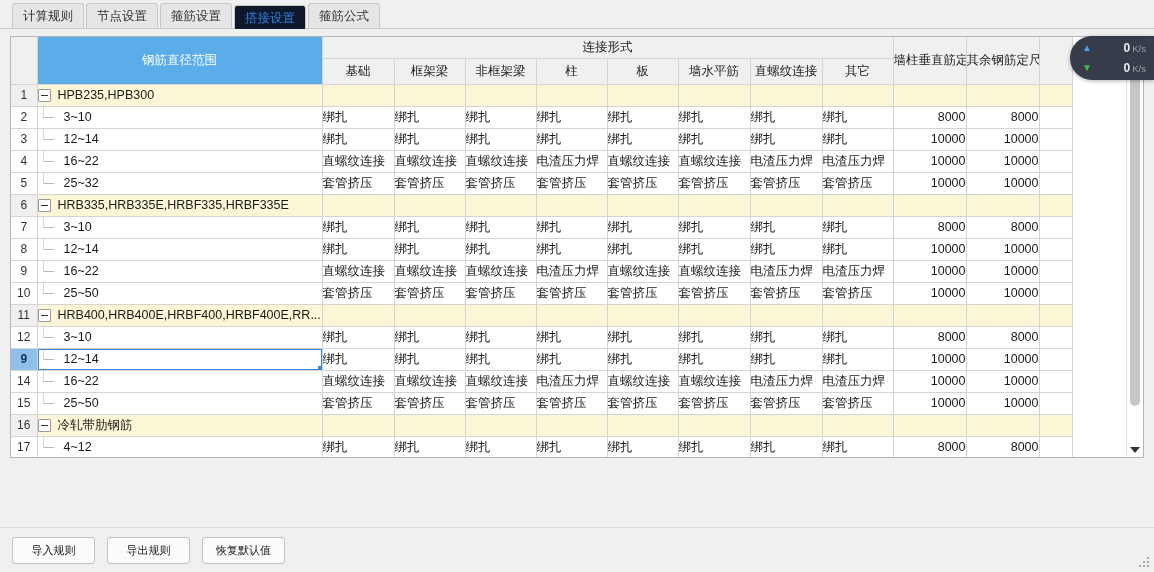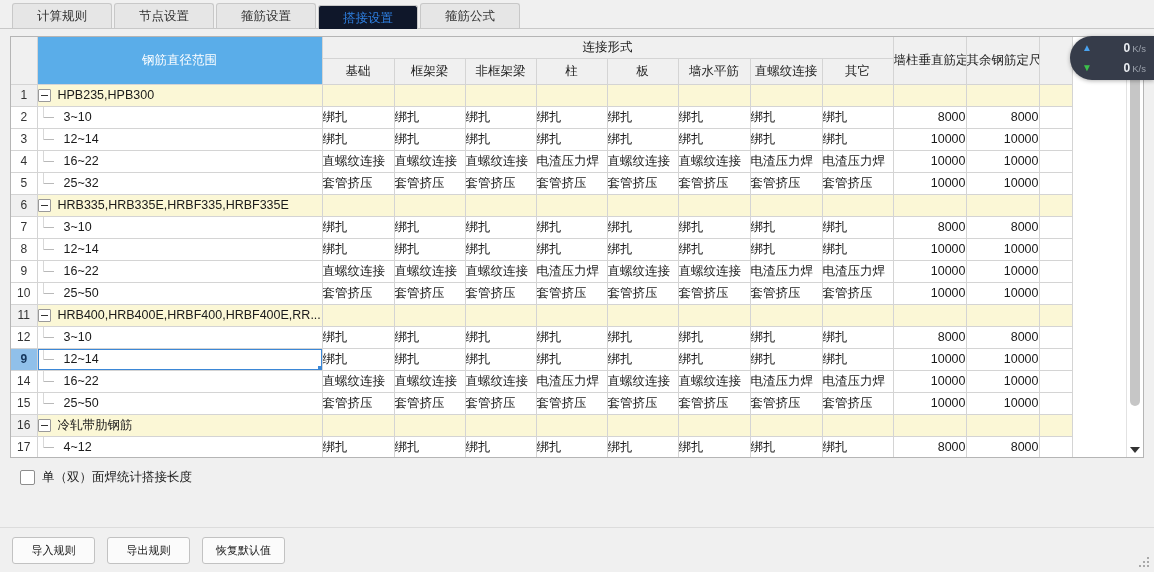--- a/index.html
+++ b/index.html
@@ -46,21 +46,21 @@
     background: #f0f0f0;
     display: flex; align-items: flex-end;
     padding-left: 12px;
     position: relative;
     border-bottom: 1px solid #c8c8c8;
     box-sizing: border-box;
   }
   .tab {
     height: 25px;
     line-height: 25px;
-    padding: 0 24px;
+    padding: 0 10px;
     font-size: 12.5px;
     color: #333333;
     background: #e6e6e6;
     border: 1px solid #c8c8c8;
     border-bottom: none;
     border-radius: 3px 3px 0 0;
     margin-right: 2px;
     box-sizing: border-box;
     white-space: nowrap;
     position: relative;
@@ -755,24 +755,20 @@
         </div>
         <div class="vs-track">
           <div class="vs-thumb"></div>
         </div>
         <div class="vs-arrow bottom">
           <div class="arrow-down"></div>
         </div>
       </div>
     </div>
 
-    <div class="checkrow">
-      <div class="cbox"></div>
-      <div class="checklabel">单（双）面焊统计搭接长度</div>
-    </div>
   </div>
 
   <div class="btnbar">
     <div class="btn">导入规则</div>
     <div class="btn">导出规则</div>
     <div class="btn">恢复默认值</div>
     <div class="grip">
       <i style="left:8px;top:0"></i>
       <i style="left:4px;top:4px"></i>
         <i style="left:8px;top:4px"></i>

